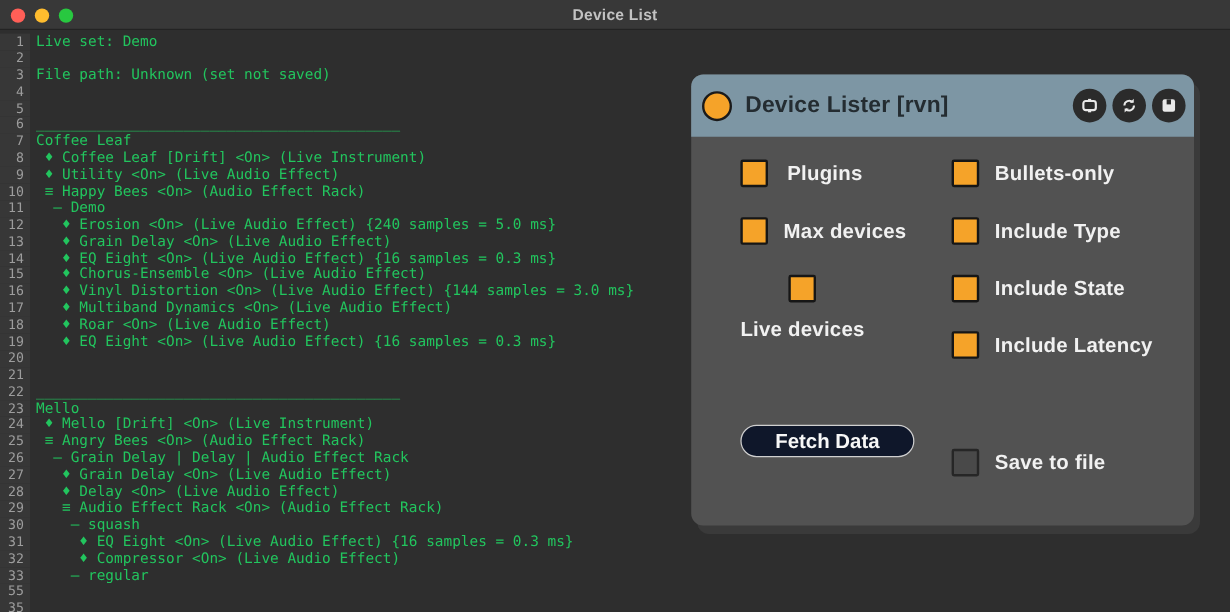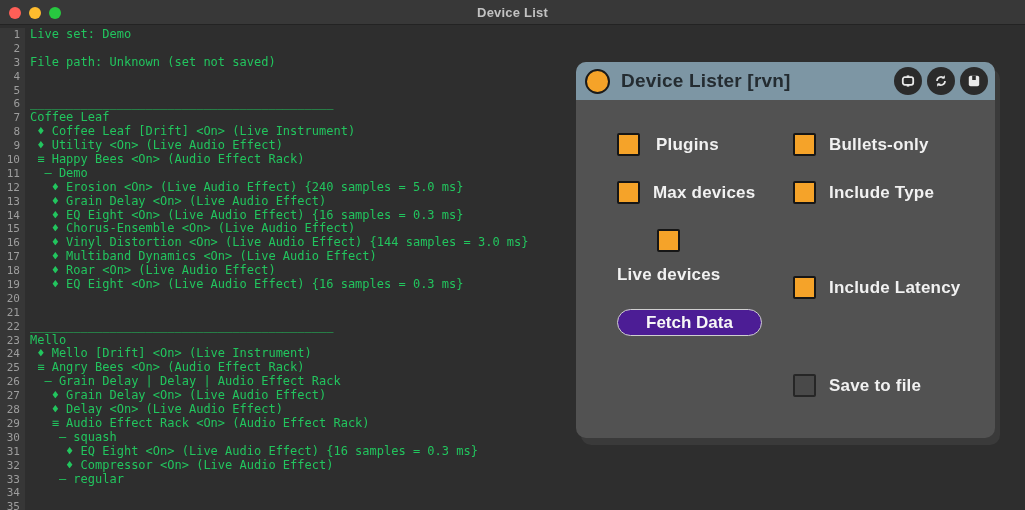--- a/index.html
+++ b/index.html
@@ -37,21 +37,21 @@
     color:#22c55e;font-size:12px;
   }
 
   
   .panel{
     position:absolute;left:576px;top:62px;width:419px;height:376px;
     background:#525252;border-radius:10px;
     box-shadow:5px 7px 0 0 #3a3a3a;
   }
   .panel-header{
-    height:38px;background:#7d96a4;border-radius:10px 10px 0 0;
+    height:52px;background:#7d96a4;border-radius:10px 10px 0 0;
     display:flex;align-items:center;padding:0 7px 0 9px;
   }
   .led{
     width:25px;height:25px;border-radius:50%;
     background:#f5a329;border:2.5px solid #1a1a1a;
   }
   .panel-title{
     margin-left:11px;font:bold 19px "Liberation Sans",sans-serif;
     color:#242c31;letter-spacing:.2px;
   }
@@ -66,23 +66,23 @@
   .cbx{
     width:23px;height:23px;border-radius:2px;flex:none;
     background:#494949;border:2px solid #262626;cursor:pointer;
   }
   .cbx.checked{background:#f5a329;border-color:#161616;}
   .cb-label{
     font:600 17px "Liberation Sans",sans-serif;color:#f1f1f1;letter-spacing:.2px;
   }
   .pill{
     position:absolute;width:145px;height:27px;border-radius:14px;
-    background:#4c1d95;border:1.5px solid #cfcfcf;
+    background:#0f172a;border:1.5px solid #cfcfcf;
     display:flex;align-items:center;justify-content:center;
-    font:bold 17px "Liberation Sans",sans-serif;color:#f7f7f7;cursor:pointer;
+    font:bold 17px "Liberation Sans",sans-serif;color:#f7f7f7;cursor:pointer;margin-top:45px;
   }
   .pill.disabled{color:#8f8f8f;border-color:#a8a8a8;}
 
   
   .pos-c1r1{left:41px;top:71px;gap:16px;}   .pos-c2r1{left:217px;top:71px;}
   .pos-c1r2{left:41px;top:119px;}  .pos-c2r2{left:217px;top:119px;align-items:center;}
   .pos-c1r3{left:41px;top:167px;flex-direction:column;}  .pos-c2r3{left:217px;top:167px;}
                                    .pos-c2r4{left:217px;top:214px;}
   .pos-fetch{left:41px;top:247px;}
   .pos-create{left:41px;top:311px;}
@@ -228,21 +228,21 @@
       </div>
       <div class="line">
         <span class="ln">32</span>
         <span class="lt">     ♦ Compressor &lt;On&gt; (Live Audio Effect)</span>
       </div>
       <div class="line">
         <span class="ln">33</span>
         <span class="lt">    – regular</span>
       </div>
       <div class="line">
-        <span class="ln">34</span>
+        <span class="ln">55</span>
         <span class="lt"></span>
       </div>
       <div class="line">
         <span class="ln">35</span>
         <span class="lt"></span>
       </div>
     </div>
 </div>
 
 <div class="panel">
@@ -289,20 +289,24 @@
   </div>
 
   <div class="cb-row pos-c2r1">
     <div class="cbx checked"></div>
     <div class="cb-label">Bullets-only</div>
   </div>
   <div class="cb-row pos-c2r2">
     <div class="cbx checked"></div>
     <div class="cb-label">Include Type</div>
   </div>
+  <div class="cb-row pos-c2r3">
+    <div class="cbx checked"></div>
+    <div class="cb-label">Include State</div>
+  </div>
   <div class="cb-row pos-c2r4">
     <div class="cbx checked"></div>
     <div class="cb-label">Include Latency</div>
   </div>
 
   <div class="pill pos-fetch">Fetch Data</div>
 
   <div class="cb-row pos-save">
     <div class="cbx"></div>
     <div class="cb-label">Save to file</div>

